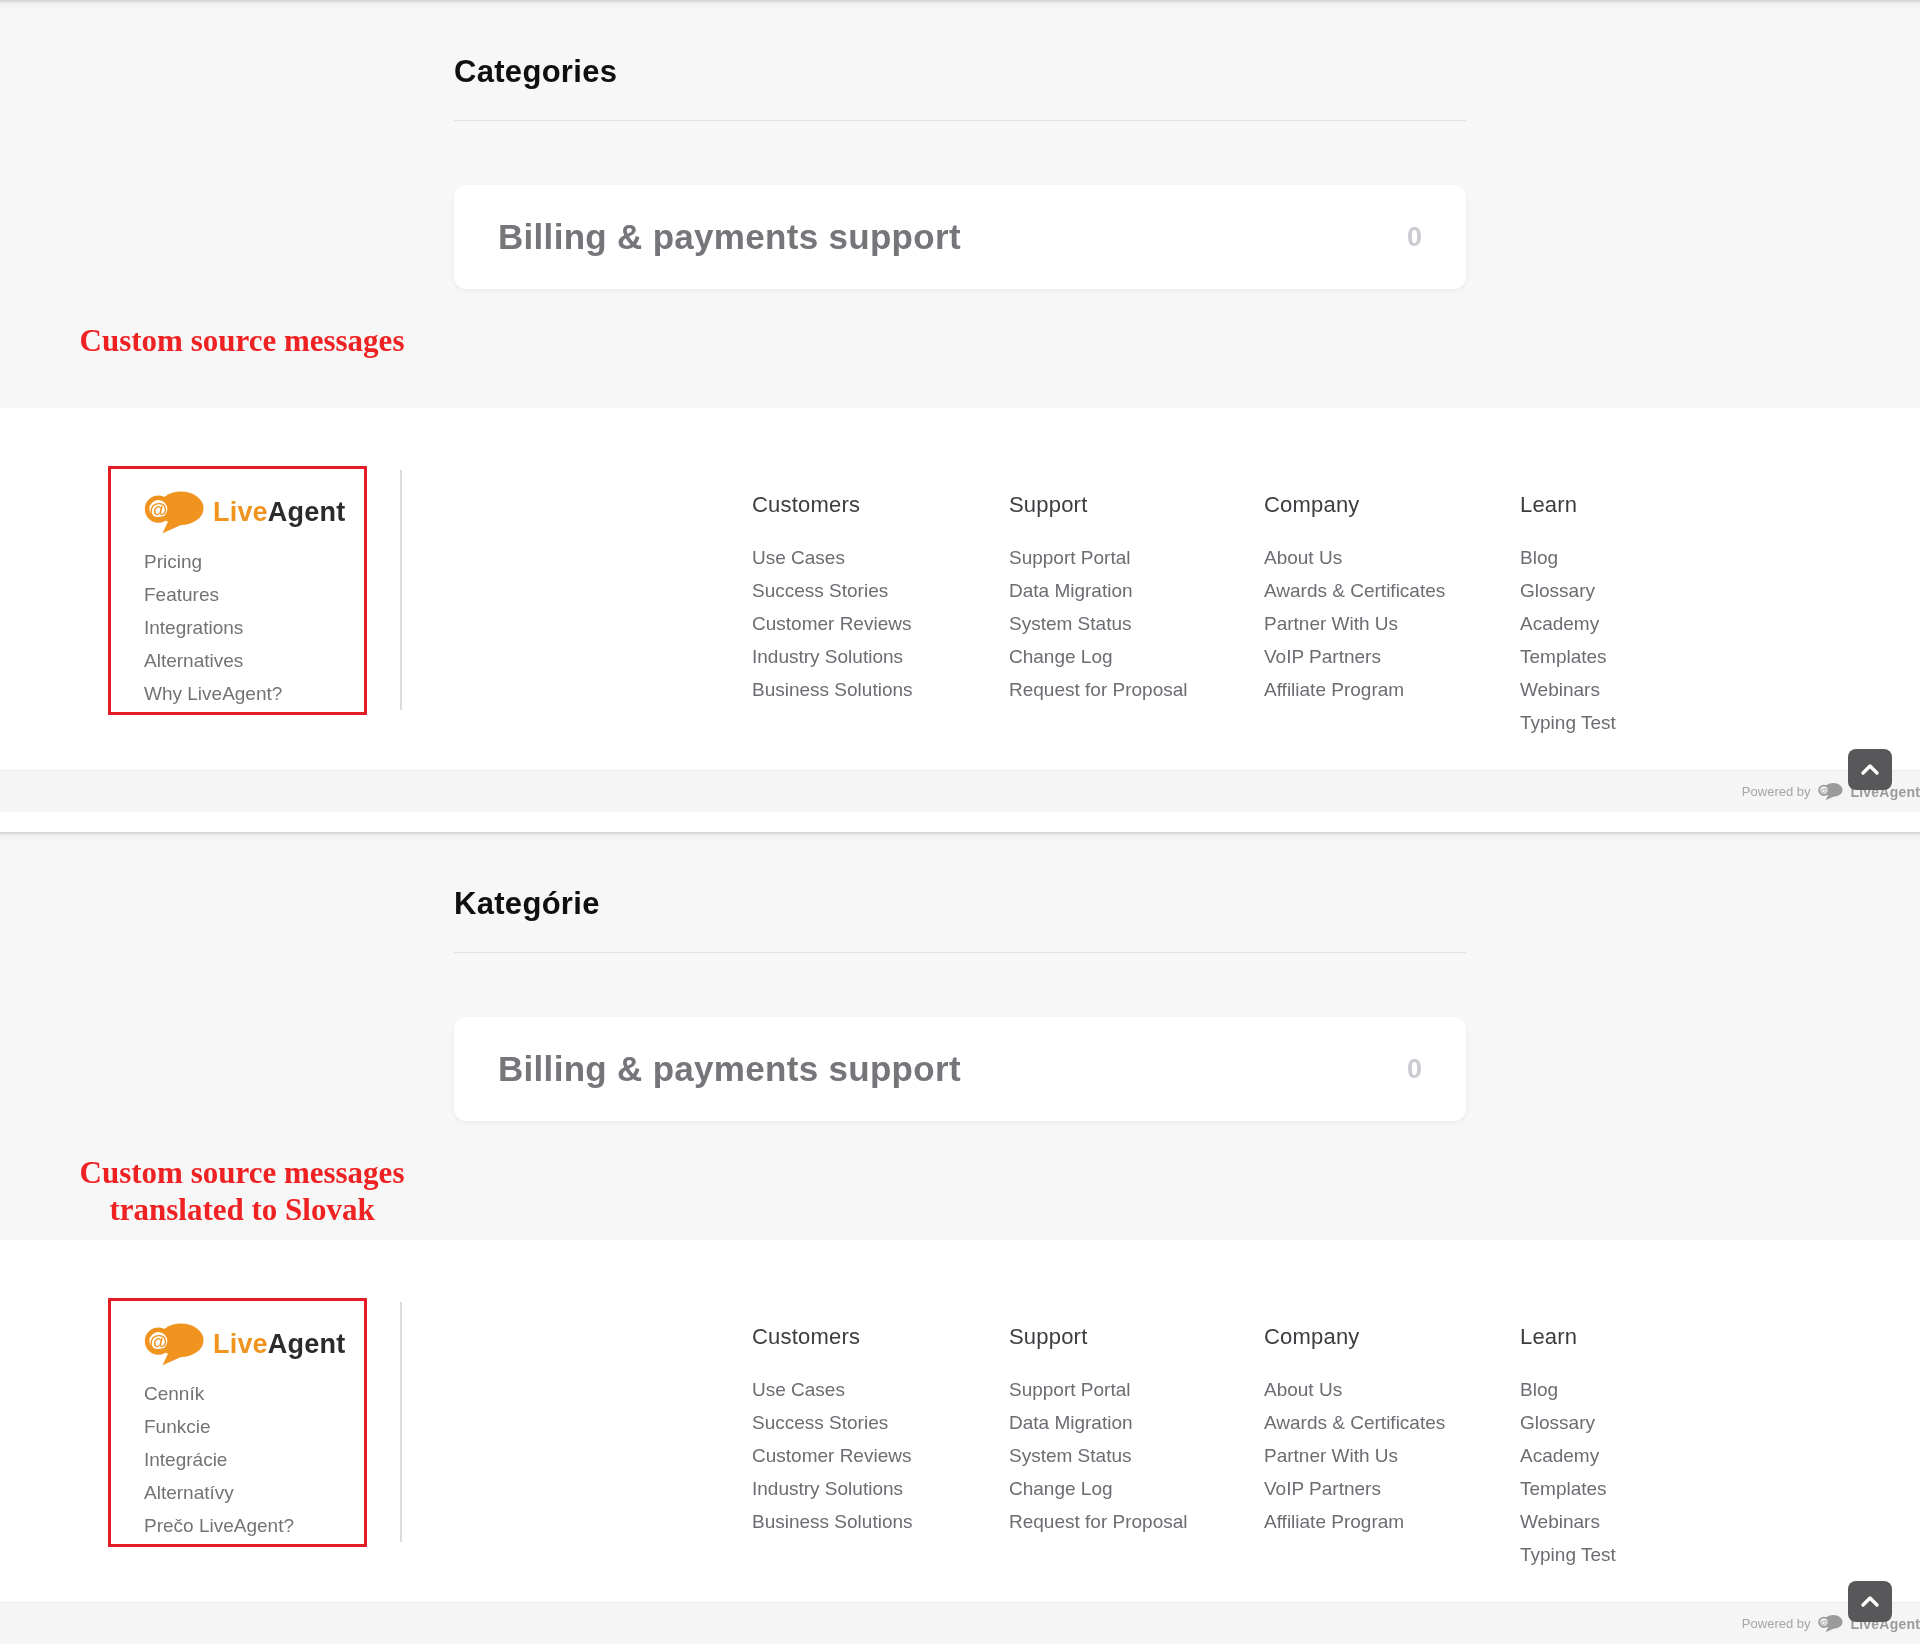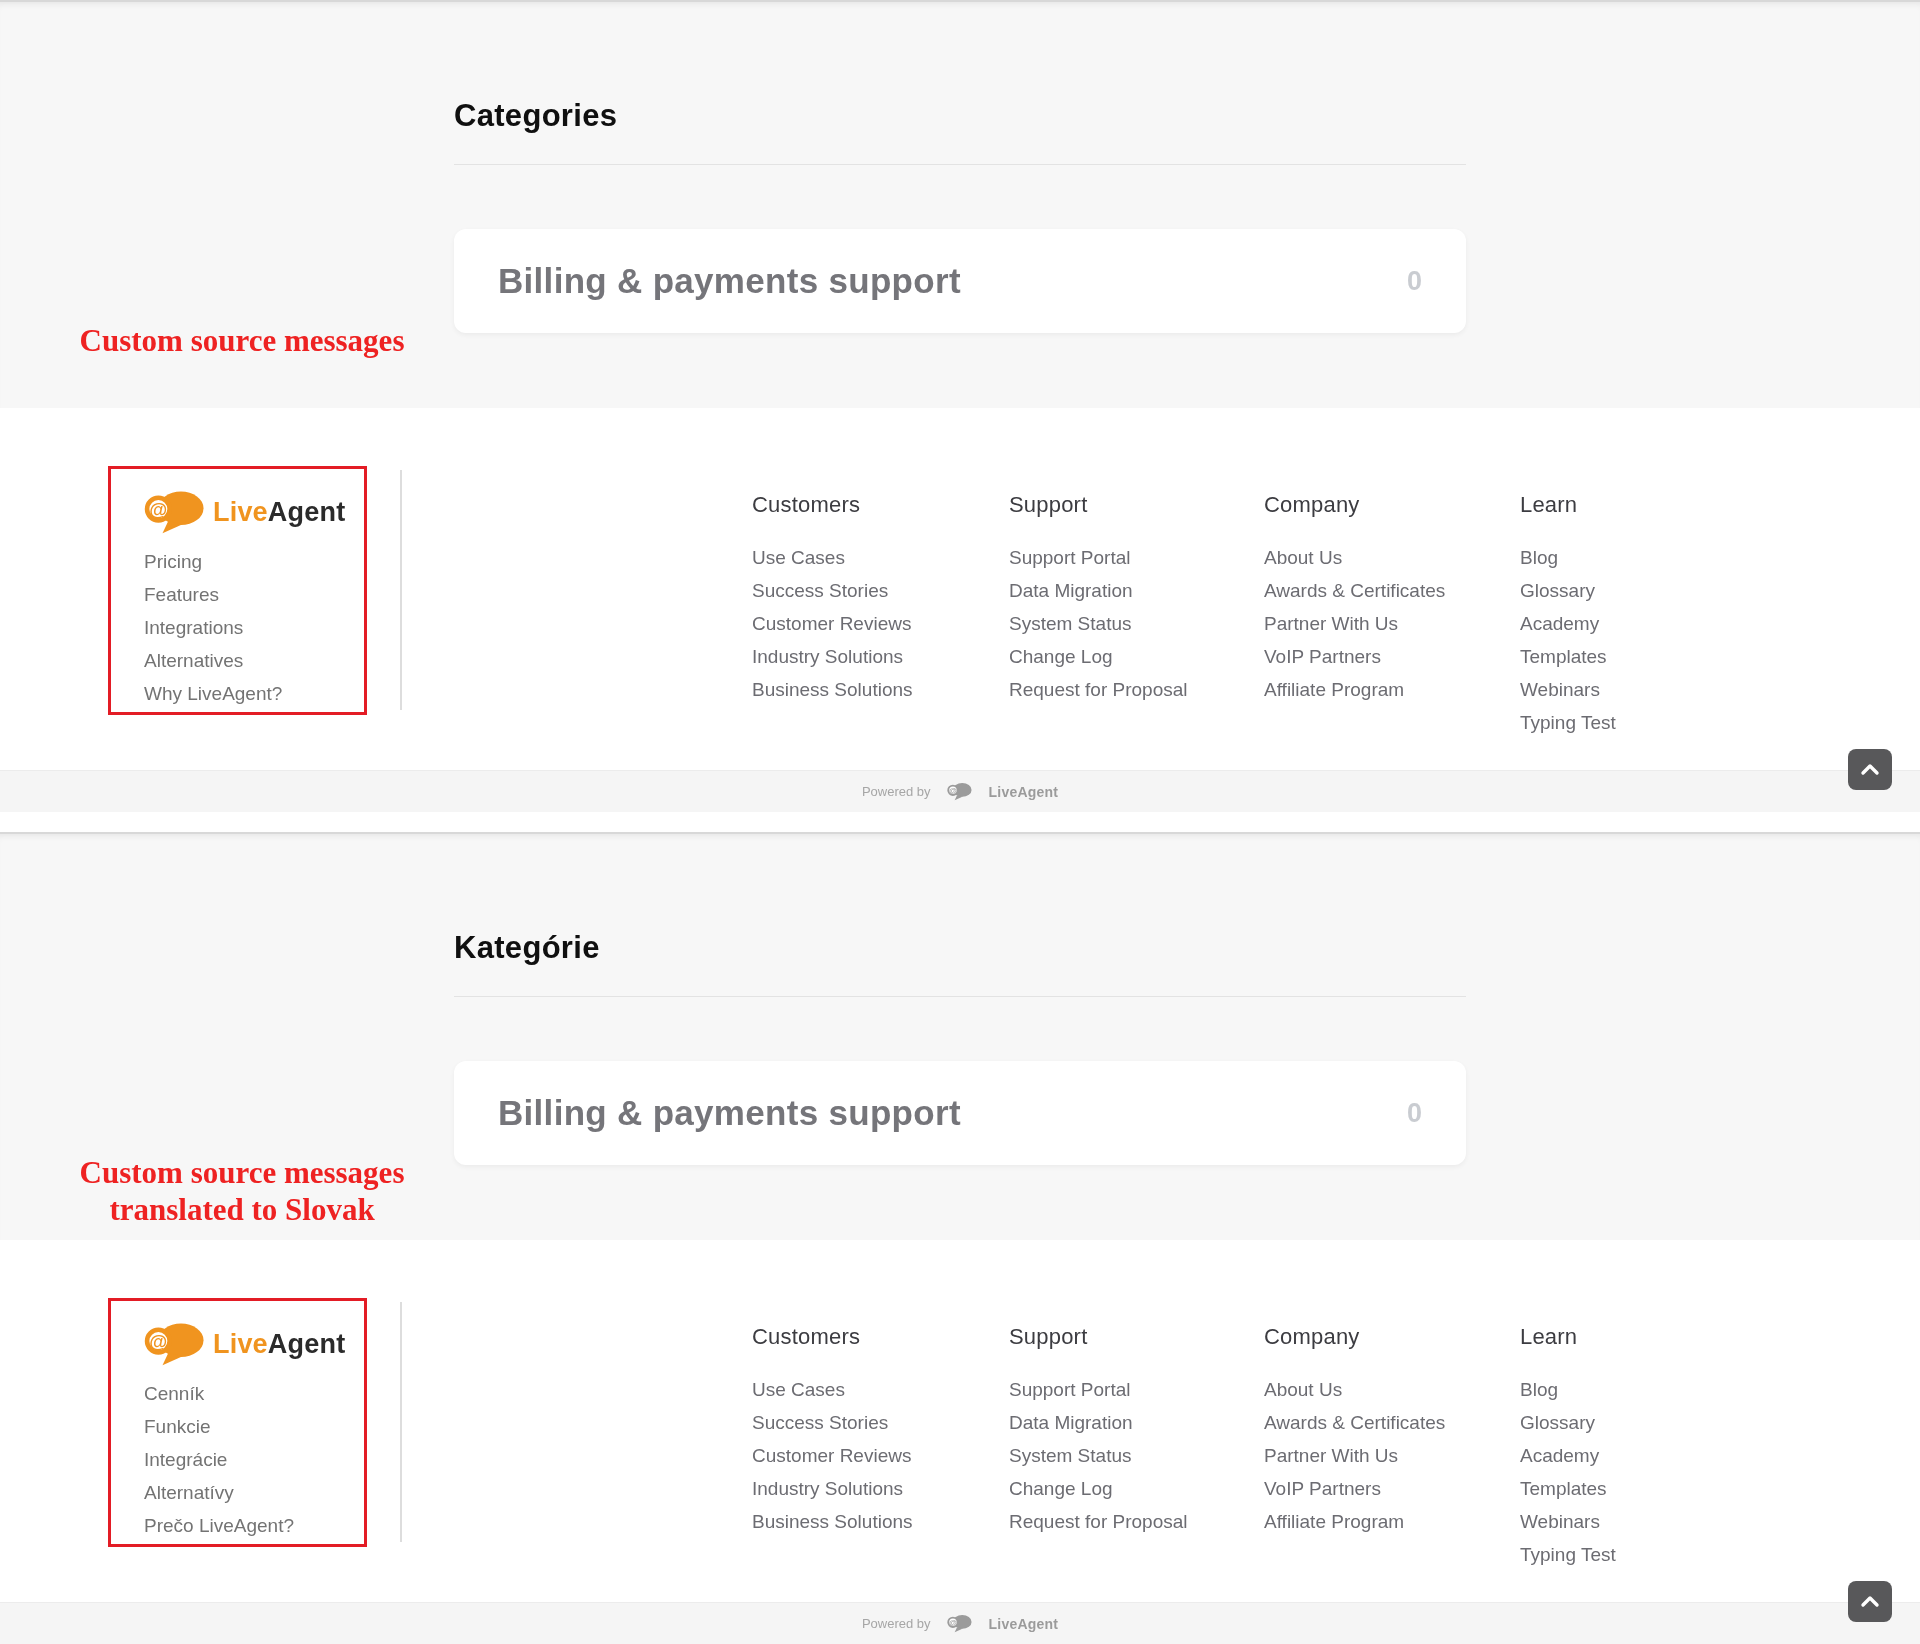--- a/index.html
+++ b/index.html
@@ -13,21 +13,21 @@
   .block + .block { margin-top: 20px; }
 
   
   .gray-area {
     position: relative; height: 408px; background: #f7f7f7;
     border-top: 2px solid #d8d8d8;
     box-shadow: inset 0 6px 6px -4px rgba(0,0,0,.07);
   }
   .container { width: 1012px; margin: 0 auto; }
   .page-title {
-    margin: 0; padding-top: 96px;
+    margin: 0; padding-top: 52px;
     font-size: 31px; font-weight: bold; color: #101010; letter-spacing: .3px;
   }
   .title-divider { height: 1px; background: #e3e3e3; margin-top: 30px; }
   .category-card {
     margin-top: 64px; height: 104px; background: #ffffff;
     border-radius: 12px; box-shadow: 0 2px 5px rgba(0,0,0,.05);
     display: flex; align-items: center; justify-content: space-between;
     padding: 0 44px; cursor: pointer;
   }
   .card-title { font-size: 35px; font-weight: bold; color: #75757a; letter-spacing: .3px; }
@@ -55,21 +55,21 @@
 
   .fcol { position: absolute; top: 84px; }
   .fcol-0 { left: 752px; } .fcol-1 { left: 1009px; } .fcol-2 { left: 1264px; } .fcol-3 { left: 1520px; }
   .fcol h3 { margin: 0; font-size: 22px; font-weight: normal; color: #3c3c41; letter-spacing: .2px; }
   .fcol ul { list-style: none; margin: 29px 0 0; padding: 0; }
   .fcol li { font-size: 19px; color: #6c6c72; margin-bottom: 11px; cursor: pointer; }
 
   
   .powered-bar {
     height: 42px; background: #f5f5f5; border-top: 1px solid #ececec;
-    display: flex; align-items: center; justify-content: center; gap: 16px;
+    display: flex; align-items: center; justify-content: flex-end; gap: 7px;
   }
   .powered-text { font-size: 13px; color: #a6a6a6; }
   .powered-brand { font-size: 14px; font-weight: bold; color: #9b9b9b; letter-spacing: .2px; }
   .mini-logo svg { height: 19px; width: 26px; display: block; }
 
   .scroll-top {
     position: absolute; right: 28px; bottom: 22px; width: 44px; height: 41px;
     background: #58585a; border: none; border-radius: 8px;
     display: flex; align-items: center; justify-content: center; cursor: pointer; padding: 0;
   }

